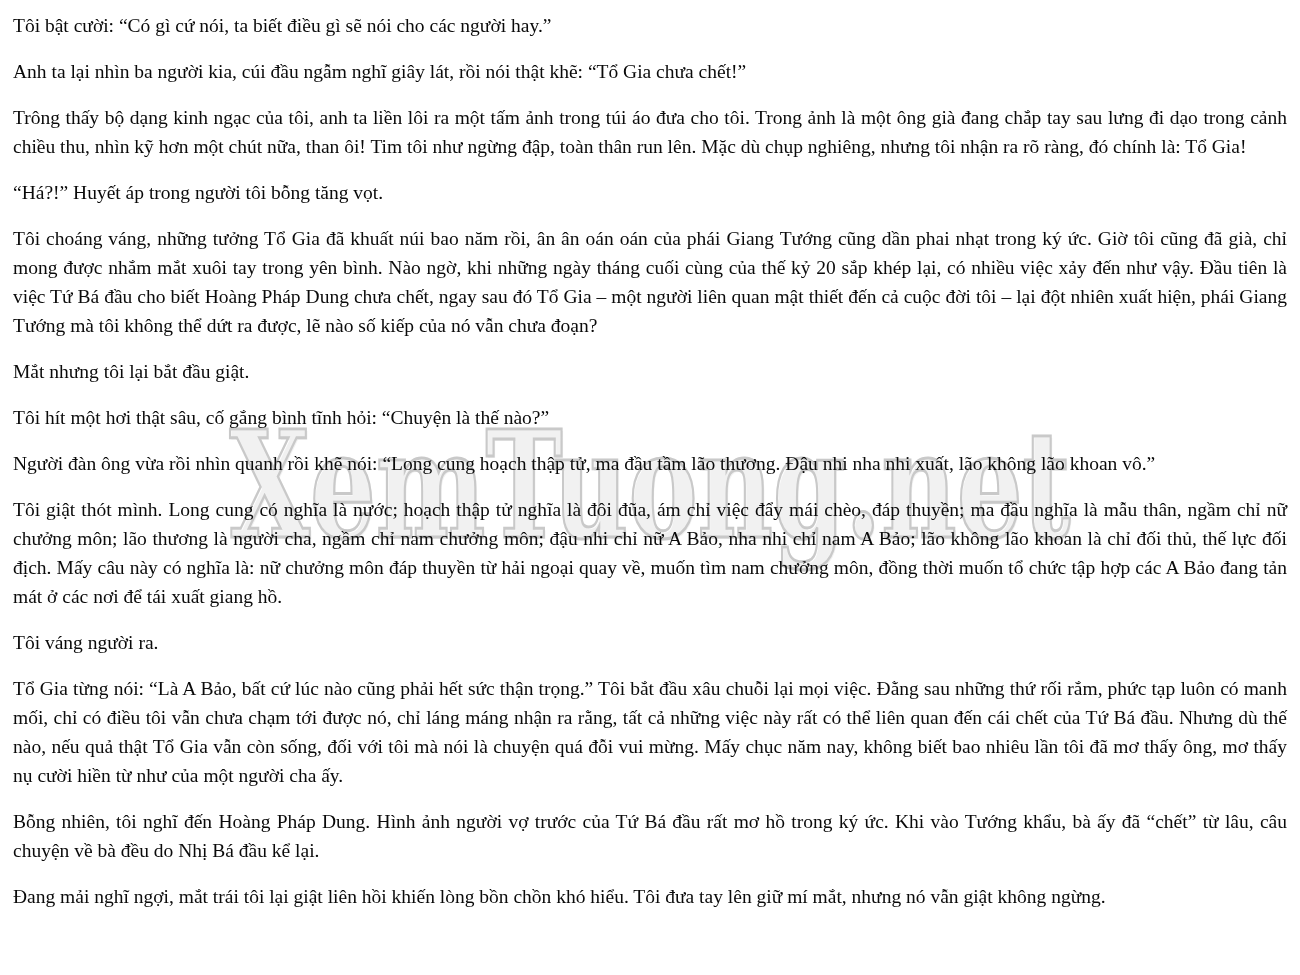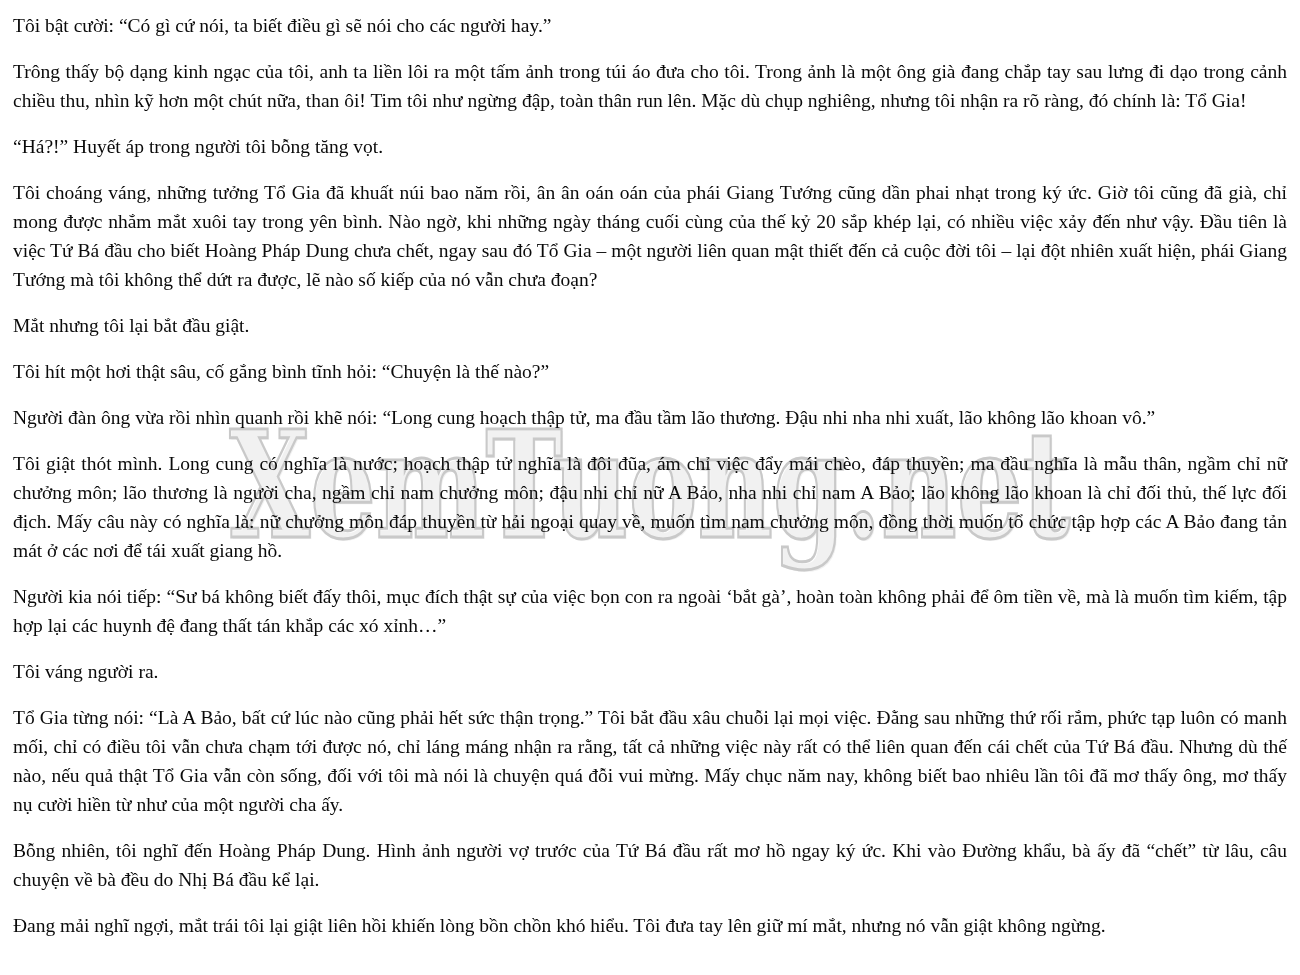--- a/index.html
+++ b/index.html
@@ -43,26 +43,26 @@
     margin: 0 0 17px 0;
   }
 </style>
 </head>
 <body>
 
 <div class="page">
   <div class="watermark">XemTuong.net</div>
   <div class="content" id="paragraph-container">
       <p>Tôi bật cười: “Có gì cứ nói, ta biết điều gì sẽ nói cho các người hay.”</p>
+      <p>Anh ta lại nhìn ba người kia, cúi đầu ngẫm nghĩ giây lát, rồi nói thật khẽ: “Tổ Gia chưa chết!”</p>
       <p>Trông thấy bộ dạng kinh ngạc của tôi, anh ta liền lôi ra một tấm ảnh trong túi áo đưa cho tôi. Trong ảnh là một ông già đang chắp tay sau lưng đi dạo trong cảnh chiều thu, nhìn kỹ hơn một chút nữa, than ôi! Tim tôi như ngừng đập, toàn thân run lên. Mặc dù chụp nghiêng, nhưng tôi nhận ra rõ ràng, đó chính là: Tổ Gia!</p>
       <p>“Há?!” Huyết áp trong người tôi bỗng tăng vọt.</p>
       <p>Tôi choáng váng, những tưởng Tổ Gia đã khuất núi bao năm rồi, ân ân oán oán của phái Giang Tướng cũng dần phai nhạt trong ký ức. Giờ tôi cũng đã già, chỉ mong được nhắm mắt xuôi tay trong yên bình. Nào ngờ, khi những ngày tháng cuối cùng của thế kỷ 20 sắp khép lại, có nhiều việc xảy đến như vậy. Đầu tiên là việc Tứ Bá đầu cho biết Hoàng Pháp Dung chưa chết, ngay sau đó Tổ Gia – một người liên quan mật thiết đến cả cuộc đời tôi – lại đột nhiên xuất hiện, phái Giang Tướng mà tôi không thể dứt ra được, lẽ nào số kiếp của nó vẫn chưa đoạn?</p>
       <p>Mắt nhưng tôi lại bắt đầu giật.</p>
       <p>Tôi hít một hơi thật sâu, cố gắng bình tĩnh hỏi: “Chuyện là thế nào?”</p>
       <p>Người đàn ông vừa rồi nhìn quanh rồi khẽ nói: “Long cung hoạch thập tử, ma đầu tầm lão thương. Đậu nhi nha nhi xuất, lão không lão khoan vô.”</p>
       <p>Tôi giật thót mình. Long cung có nghĩa là nước; hoạch thập tử nghĩa là đôi đũa, ám chỉ việc đẩy mái chèo, đáp thuyền; ma đầu nghĩa là mẫu thân, ngầm chỉ nữ chưởng môn; lão thương là người cha, ngầm chỉ nam chưởng môn; đậu nhi chỉ nữ A Bảo, nha nhi chỉ nam A Bảo; lão không lão khoan là chỉ đối thủ, thế lực đối địch. Mấy câu này có nghĩa là: nữ chưởng môn đáp thuyền từ hải ngoại quay về, muốn tìm nam chưởng môn, đồng thời muốn tổ chức tập hợp các A Bảo đang tản mát ở các nơi để tái xuất giang hồ.</p>
-      <p>Người kia nói tiếp: “Sư bá không biết đấy thôi, mục đích thật sự của việc bọn con ra ngoài ‘bắt gà’, hoàn toàn không phải để ôm tiền về, mà là muốn tìm kiếm, tập hợp lại các huynh đệ đang thất tán khắp các xó xỉnh…”</p>
       <p>Tôi váng người ra.</p>
       <p>Tổ Gia từng nói: “Là A Bảo, bất cứ lúc nào cũng phải hết sức thận trọng.” Tôi bắt đầu xâu chuỗi lại mọi việc. Đằng sau những thứ rối rắm, phức tạp luôn có manh mối, chỉ có điều tôi vẫn chưa chạm tới được nó, chỉ láng máng nhận ra rằng, tất cả những việc này rất có thể liên quan đến cái chết của Tứ Bá đầu. Nhưng dù thế nào, nếu quả thật Tổ Gia vẫn còn sống, đối với tôi mà nói là chuyện quá đỗi vui mừng. Mấy chục năm nay, không biết bao nhiêu lần tôi đã mơ thấy ông, mơ thấy nụ cười hiền từ như của một người cha ấy.</p>
-      <p>Bỗng nhiên, tôi nghĩ đến Hoàng Pháp Dung. Hình ảnh người vợ trước của Tứ Bá đầu rất mơ hồ ngay ký ức. Khi vào Đường khẩu, bà ấy đã “chết” từ lâu, câu chuyện về bà đều do Nhị Bá đầu kể lại.</p>
+      <p>Bỗng nhiên, tôi nghĩ đến Hoàng Pháp Dung. Hình ảnh người vợ trước của Tứ Bá đầu rất mơ hồ trong ký ức. Khi vào Tướng khẩu, bà ấy đã “chết” từ lâu, câu chuyện về bà đều do Nhị Bá đầu kể lại.</p>
       <p>Đang mải nghĩ ngợi, mắt trái tôi lại giật liên hồi khiến lòng bồn chồn khó hiểu. Tôi đưa tay lên giữ mí mắt, nhưng nó vẫn giật không ngừng.</p>
     </div>
 </div>
 
 </body></html>

